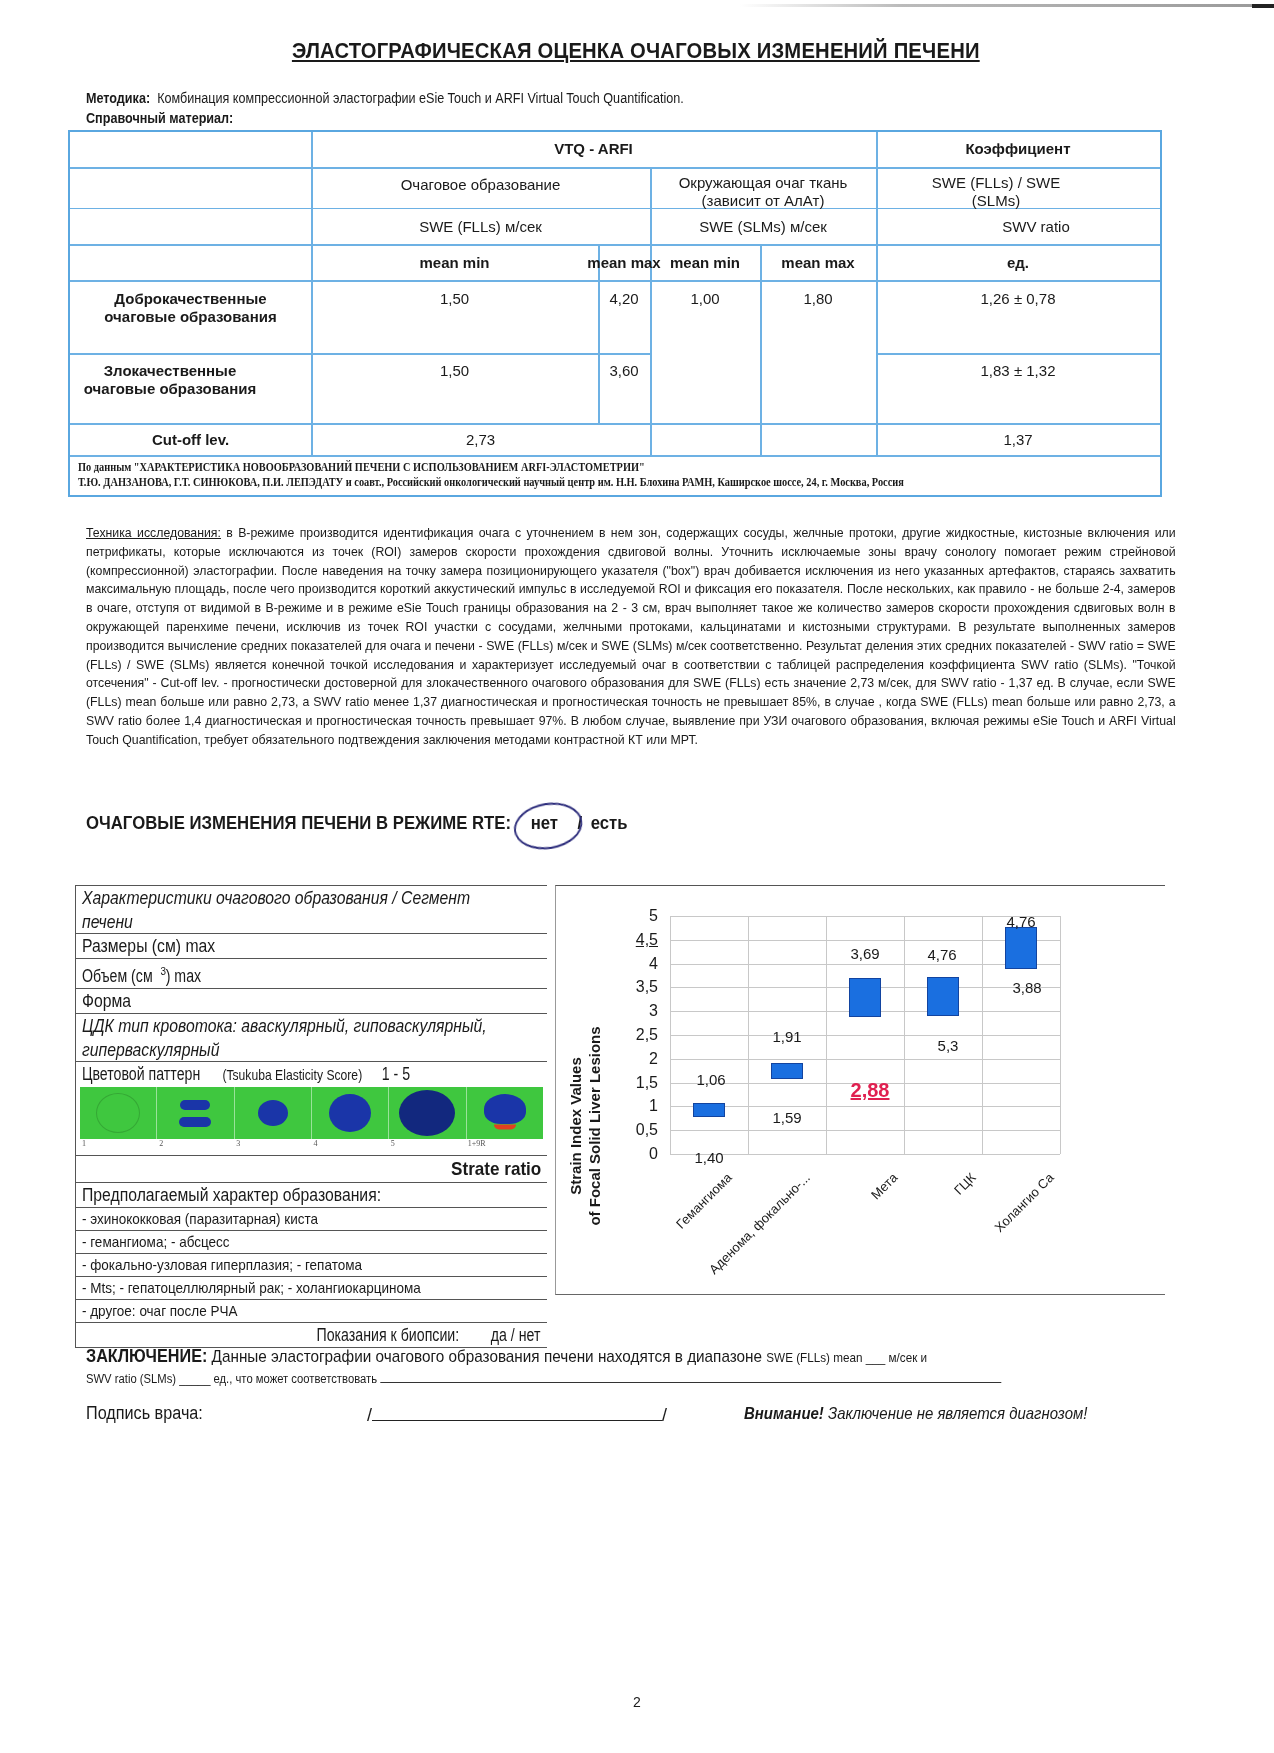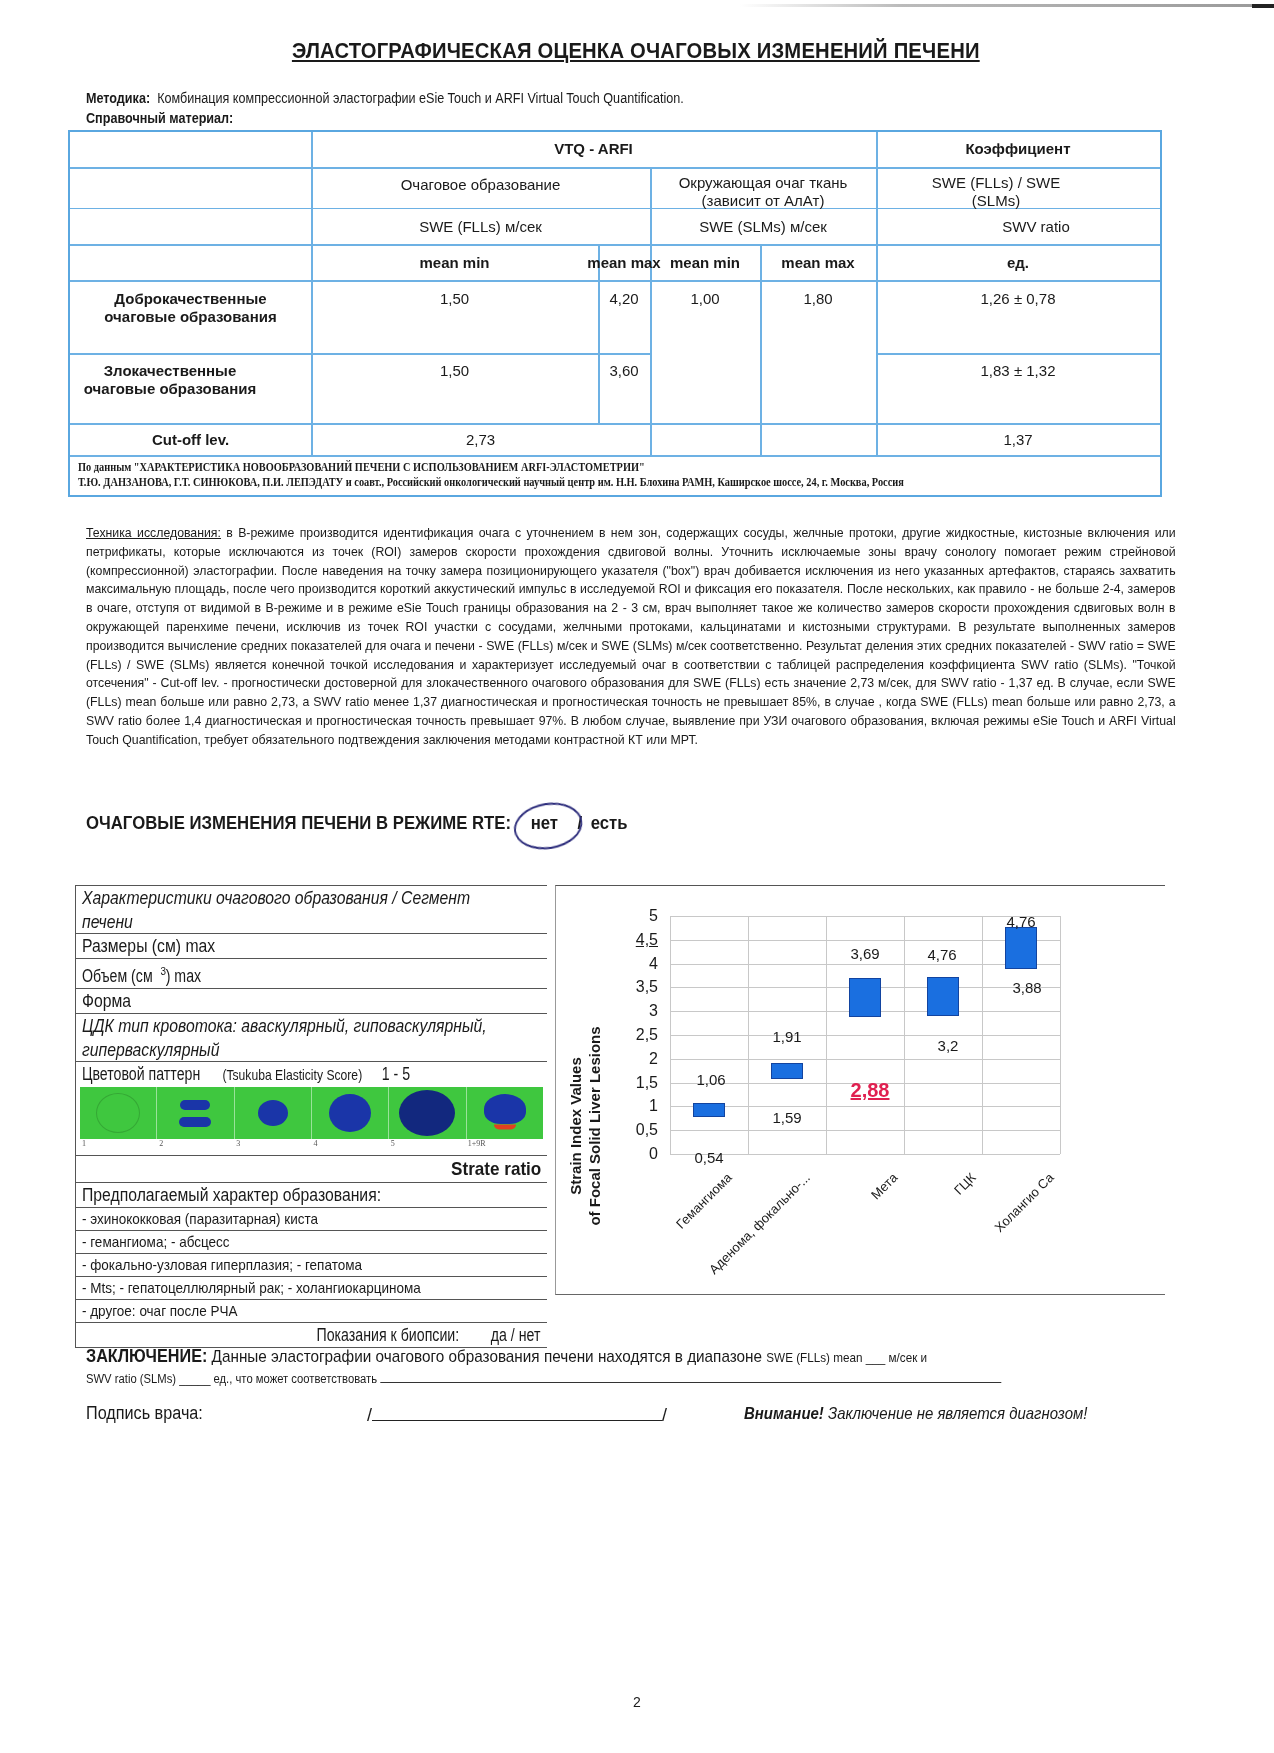--- a/index.html
+++ b/index.html
@@ -258,27 +258,27 @@
     <div class="ytick" style="top:40px;left:-52px;">4</div>
     <div class="ytick" style="top:16px;left:-52px;text-decoration:underline;">4,5</div>
     <div class="ytick" style="top:-8px;left:-52px;">5</div>
 
     <div class="bar" style="left:23px;width:32px;top:187px;height:14px;"></div>
     <div class="bar" style="left:101px;width:32px;top:147px;height:16px;"></div>
     <div class="bar" style="left:179px;width:32px;top:62px;height:39px;"></div>
     <div class="bar" style="left:257px;width:32px;top:61px;height:39px;"></div>
     <div class="bar" style="left:335px;width:32px;top:11px;height:42px;"></div>
 
-    <div class="vlab" style="left:9px;top:234px;">0,54</div>
+    <div class="vlab" style="left:9px;top:234px;">1,40</div>
     <div class="vlab" style="left:11px;top:156px;">1,06</div>
     <div class="vlab" style="left:87px;top:194px;">1,59</div>
     <div class="vlab" style="left:87px;top:113px;">1,91</div>
     <div class="vlab red" style="left:170px;top:130px;margin-top:36px;">2,88</div>
     <div class="vlab" style="left:165px;top:30px;">3,69</div>
-    <div class="vlab" style="left:248px;top:122px;">3,2</div>
+    <div class="vlab" style="left:248px;top:122px;">5,3</div>
     <div class="vlab" style="left:242px;top:31px;">4,76</div>
     <div class="vlab" style="left:327px;top:64px;">3,88</div>
     <div class="vlab" style="left:321px;top:-2px;">4,76</div>
 
     <div class="xlab" style="right:336px;top:254px;">Гемангиома</div>
     <div class="xlab" style="right:258px;top:254px;">Аденома, фокально-...</div>
     <div class="xlab" style="right:170px;top:254px;">Мета</div>
     <div class="xlab" style="right:92px;top:254px;">ГЦК</div>
     <div class="xlab" style="right:14px;top:254px;">Холангио Са</div>
   </div>

